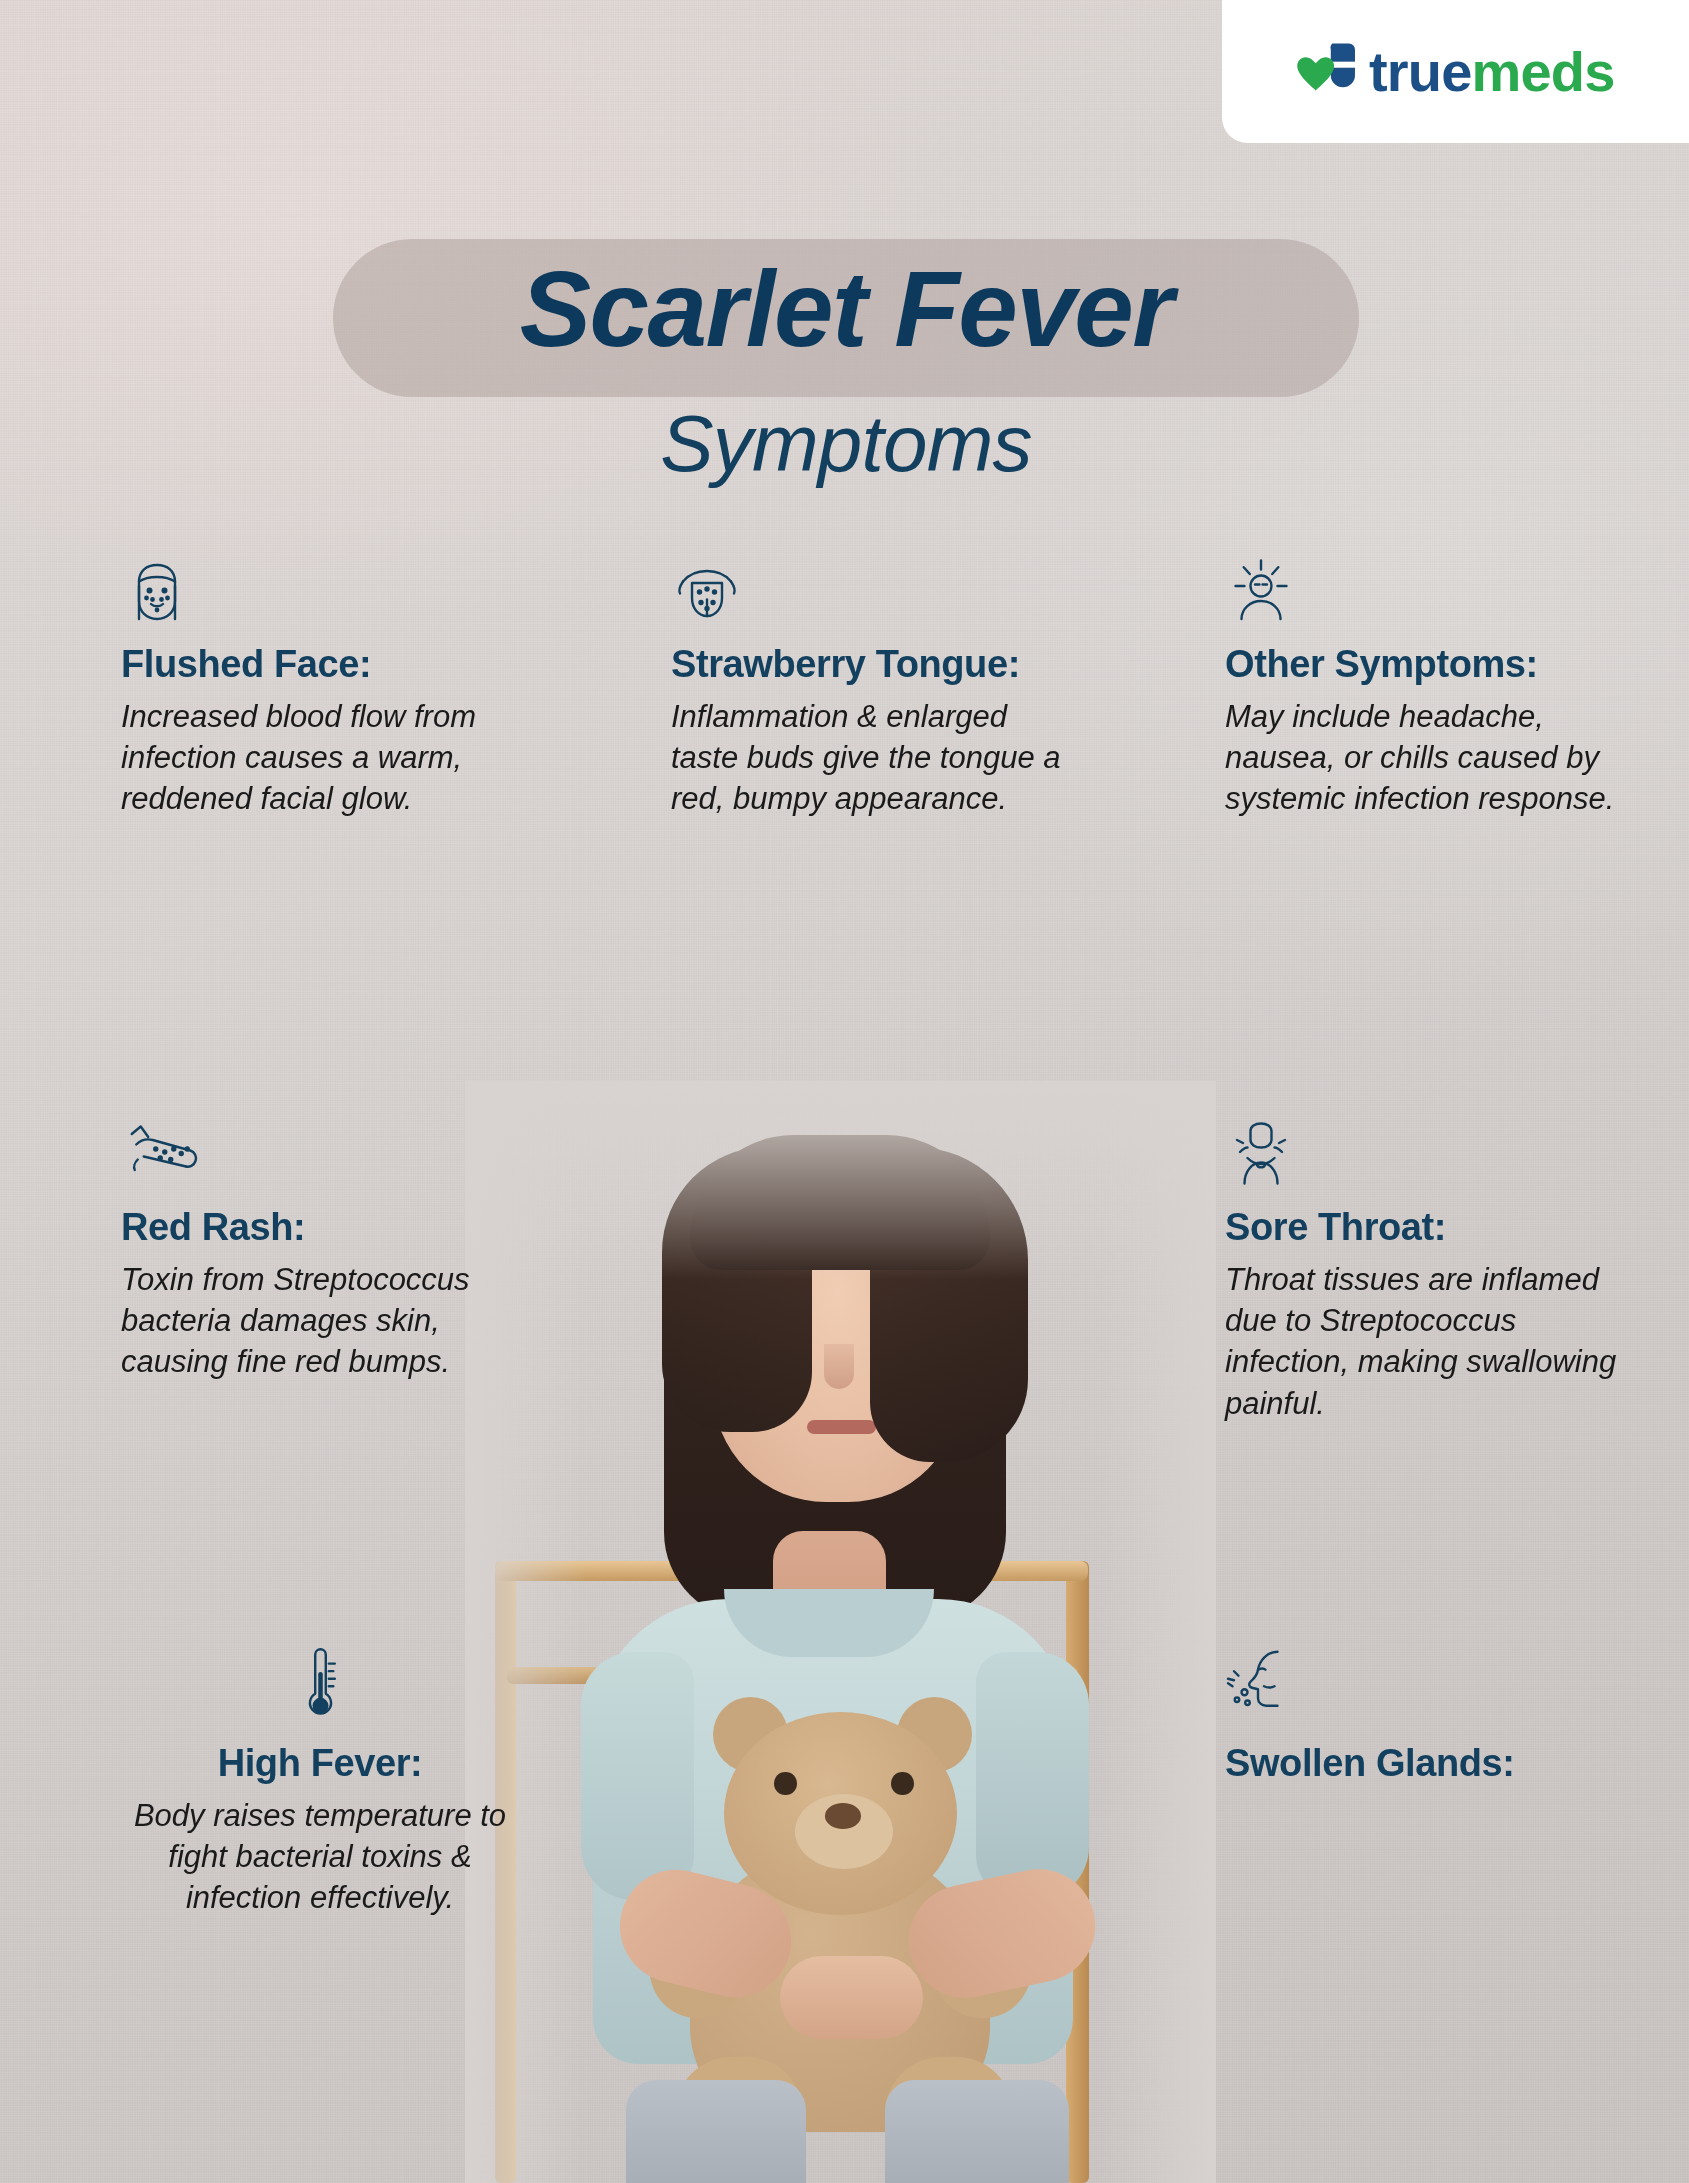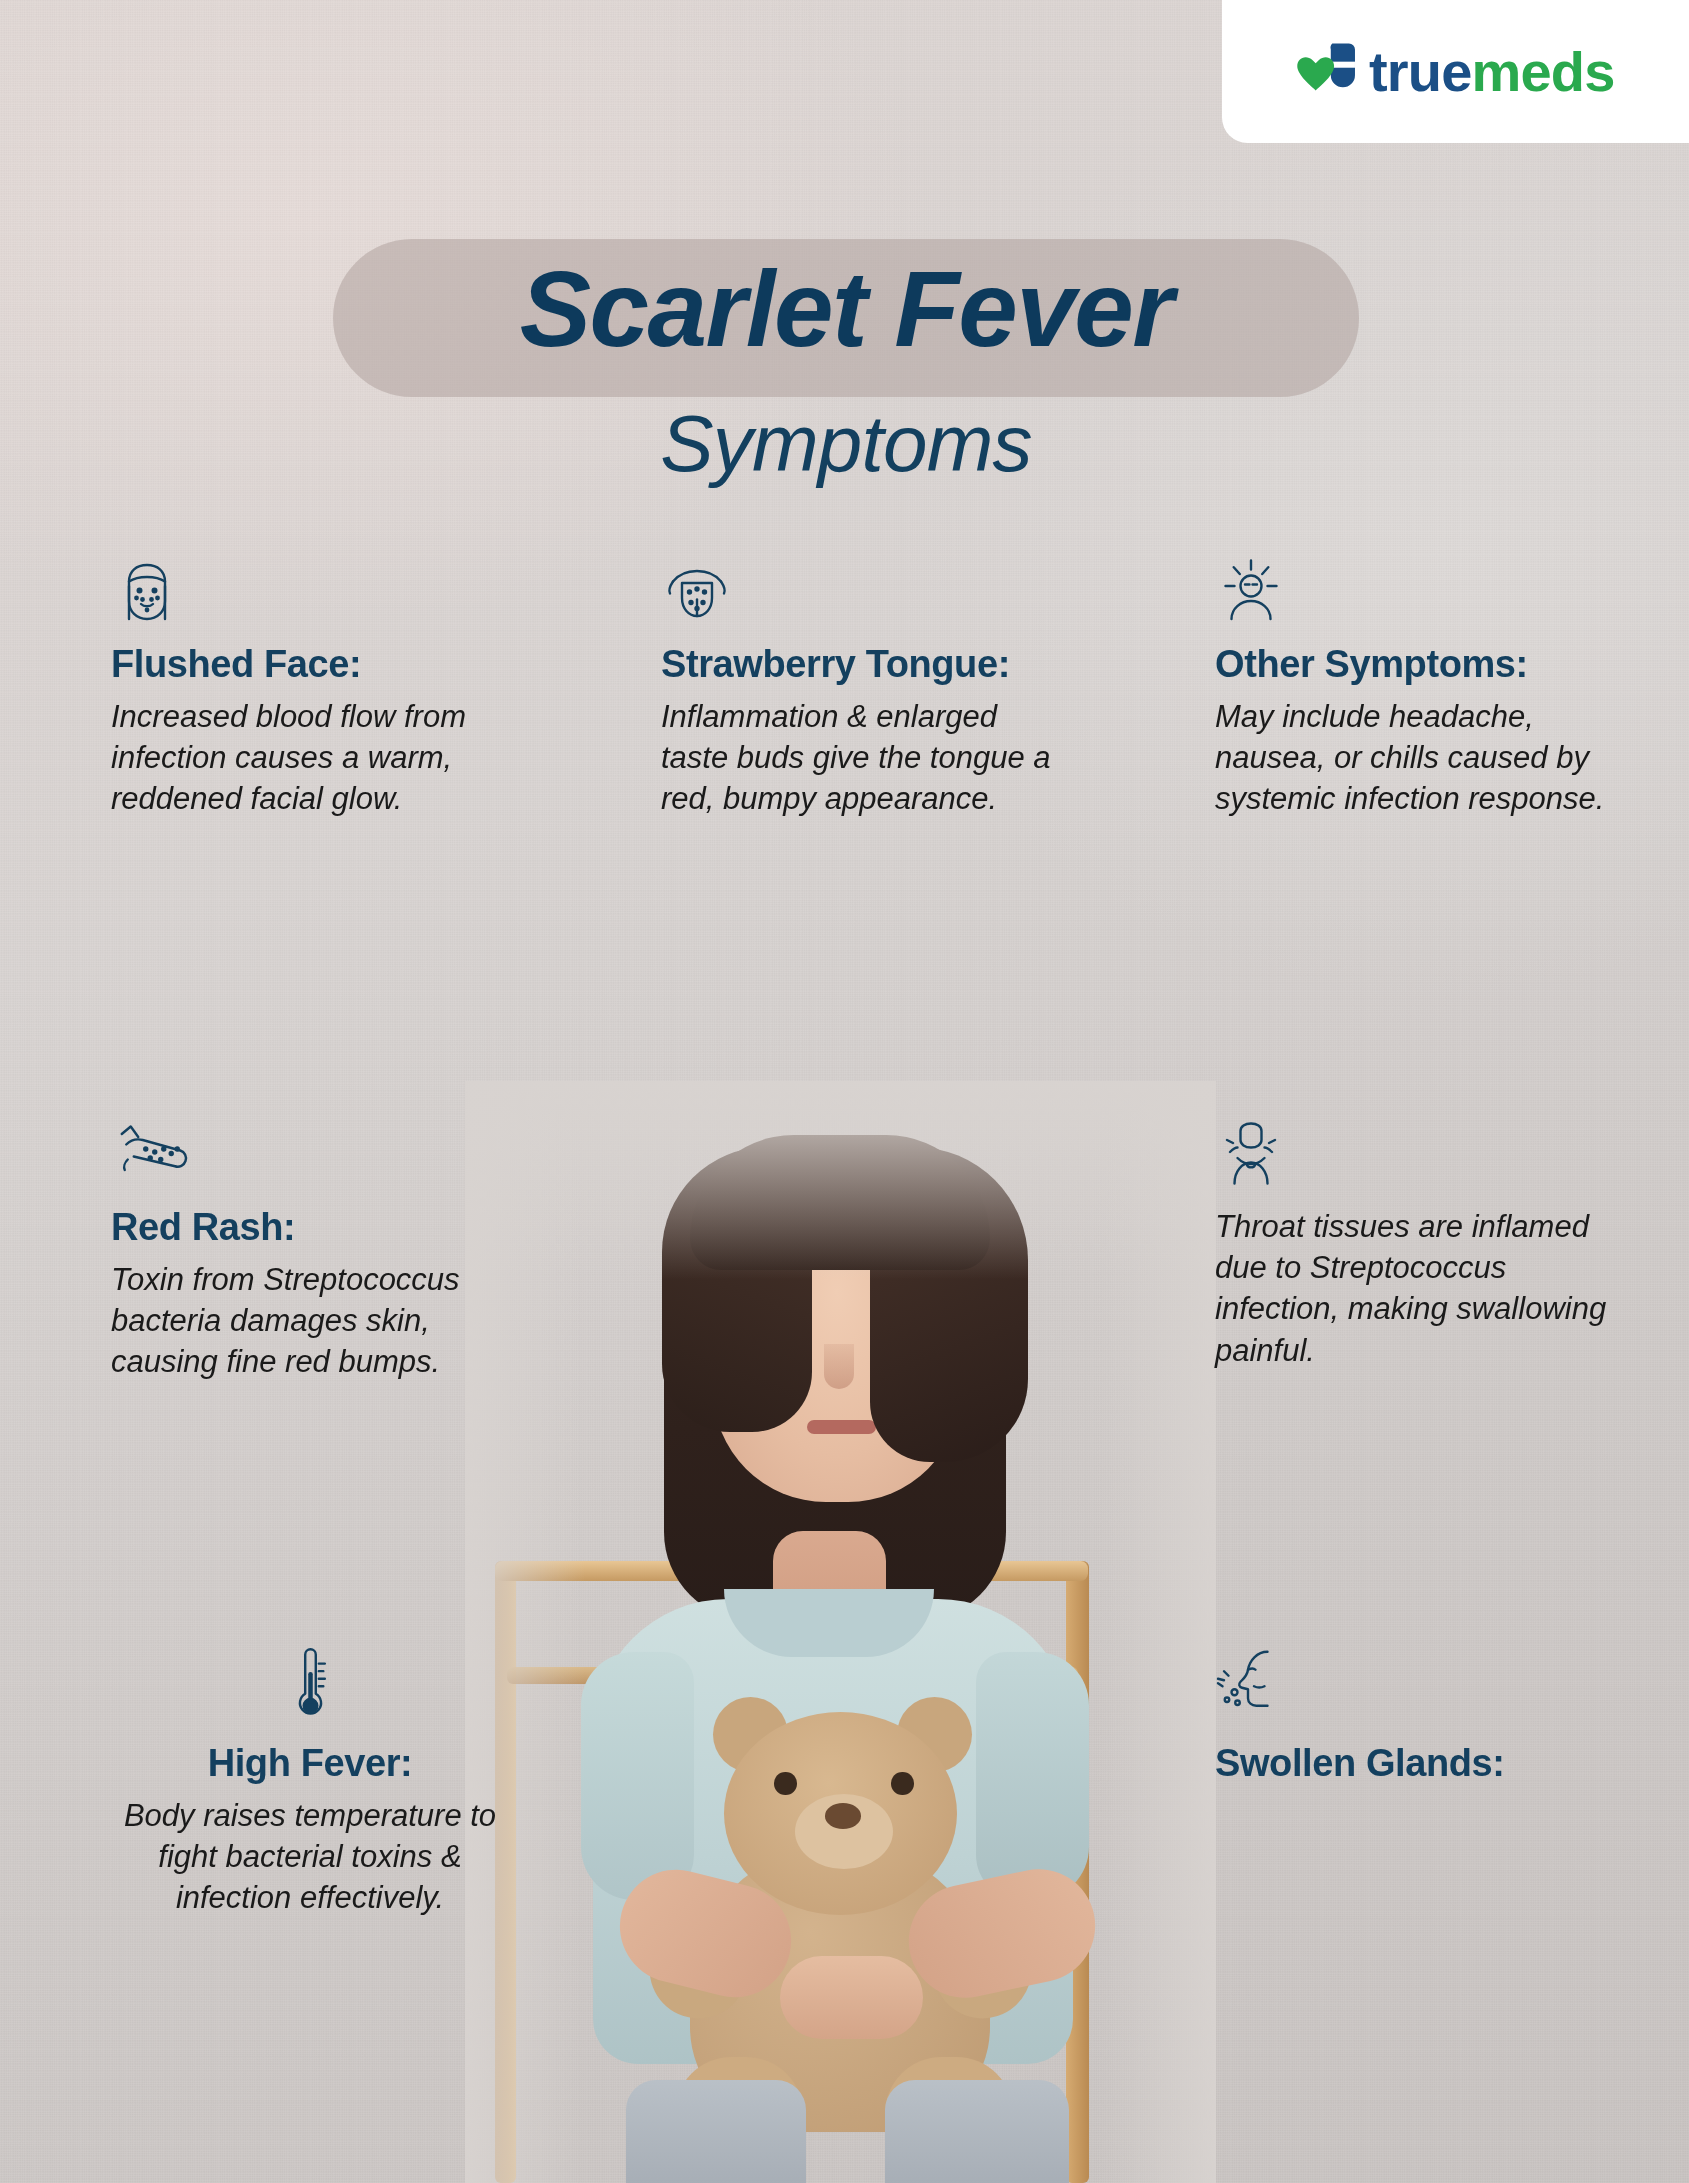--- a/index.html
+++ b/index.html
@@ -91,20 +91,21 @@
     font-size: 80px;
     font-style: italic;
     font-weight: 400;
     color: #13405f;
     letter-spacing: -0.8px;
   }
 
   
   .sym {
     position: absolute;
+    margin-left: 10px;
   }
   .sym .icon {
     display: block;
     margin-bottom: 12px;
   }
   .sym h3 {
     margin: 0 0 10.5px 0;
     font-size: 38px;
     font-weight: 700;
     color: #14405f;
@@ -370,20 +371,21 @@
     <span class="icon">
       <svg width="72" height="72" viewBox="0 0 96 96" fill="none" stroke="#14405f" stroke-width="3.2" stroke-linecap="round" stroke-linejoin="round">
         <path d="M34 16c0-6 6-10 14-10s14 4 14 10v12c0 6-6 10-14 10s-14-4-14-10z"></path>
         <path d="M26 86c0-16 10-28 22-28s22 12 22 28"></path>
         <path d="M30 52c6 6 12 8 18 8s12-2 18-8"></path>
         <path d="M20 44c4-4 8-6 10-6M76 44c-4-4-8-6-10-6"></path>
         <path d="M42 60c2 6 10 6 12 0"></path>
         <path d="M16 28l8 4M80 28l-8 4"></path>
       </svg>
     </span>
+    <h3>Sore Throat:</h3>
     <p>Throat tissues are inflamed due to Streptococcus infection, making swallowing painful.</p>
   </div>
 
   <div class="sym" id="sym-high-fever">
     <span class="icon">
       <svg width="53" height="83" viewBox="0 0 70 110" fill="none" stroke="#14405f" stroke-width="3.2" stroke-linecap="round" stroke-linejoin="round">
         <path d="M28 14a7 7 0 0 1 14 0v52a14 14 0 1 1-14 0z"></path>
         <circle cx="35" cy="82" r="9" fill="#14405f"></circle>
         <path d="M35 40v36" stroke-width="6"></path>
         <path d="M46 26h8M46 36h6M46 46h8M46 56h6"></path>

